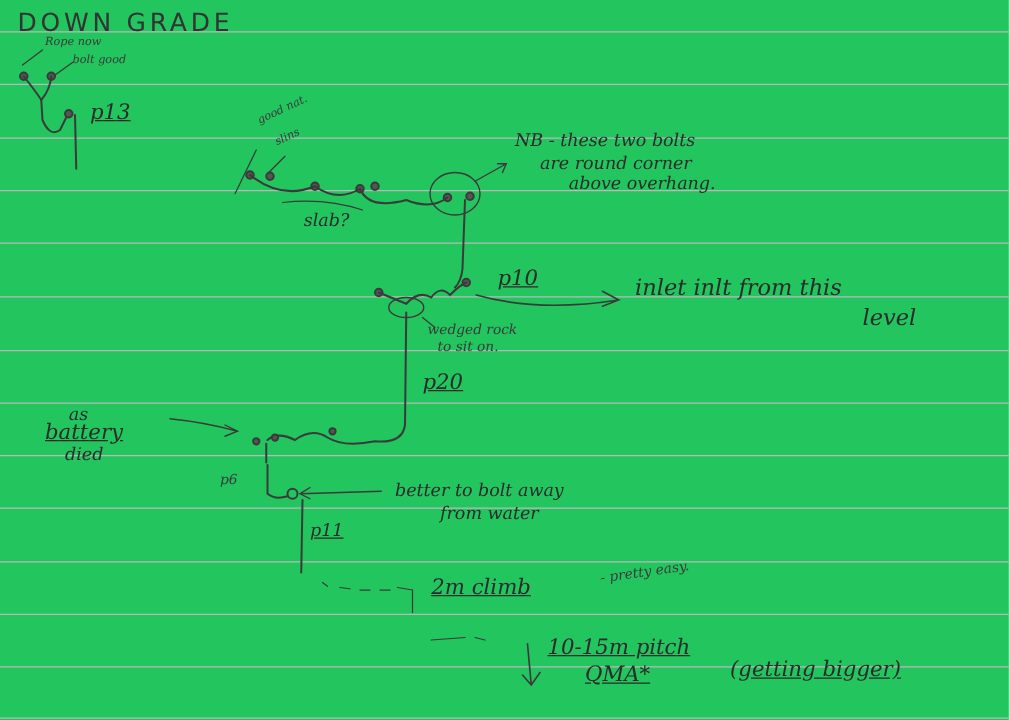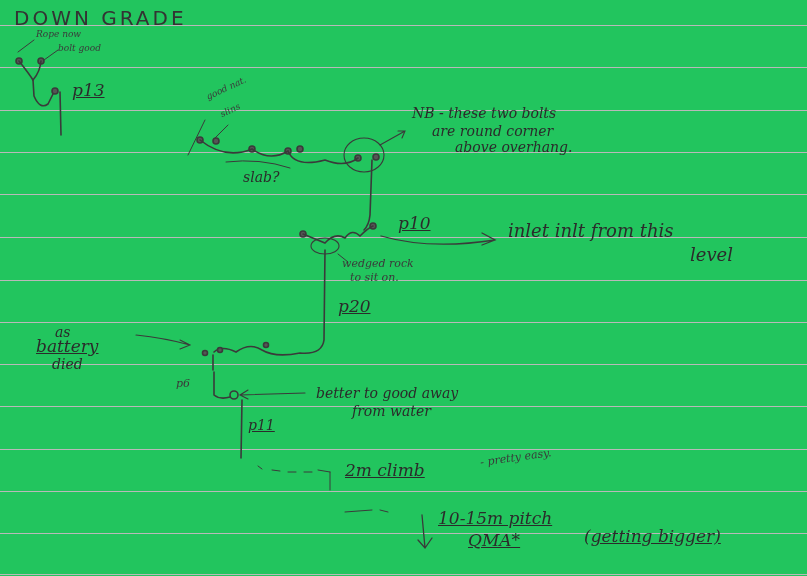--- a/index.html
+++ b/index.html
@@ -126,21 +126,21 @@
   <div class="hw xl" style="left:690px; top:246px;">level</div>
 
   <div class="hw lg" style="left:338px; top:298px;">p20</div>
 
   <div class="hw md" style="left:55px; top:325px;">as</div>
   <div class="hw lg" style="left:36px; top:338px;">battery</div>
   <div class="hw md" style="left:52px; top:357px;">died</div>
 
   <div class="hw sm" style="left:176px; top:378px; font-size:11px;">p6</div>
 
-  <div class="hw md" style="left:316px; top:386px;">better to good away</div>
+  <div class="hw md" style="left:316px; top:386px;">better to bolt away</div>
   <div class="hw md" style="left:352px; top:404px;">from water</div>
 
   <div class="hw md" style="left:248px; top:418px;text-decoration:underline;">p11</div>
 
   <div class="hw lg" style="left:345px; top:462px;">2m climb</div>
   <div class="hw sm" style="left:480px; top:452px; font-size:11px; transform:rotate(-8deg);">- pretty easy.</div>
 
   <div class="hw lg" style="left:438px; top:510px;">10-15m pitch</div>
   <div class="hw lg" style="left:468px; top:532px;text-align:center;">QMA*</div>
   <div class="hw lg" style="left:584px; top:528px;">(getting bigger)</div>

